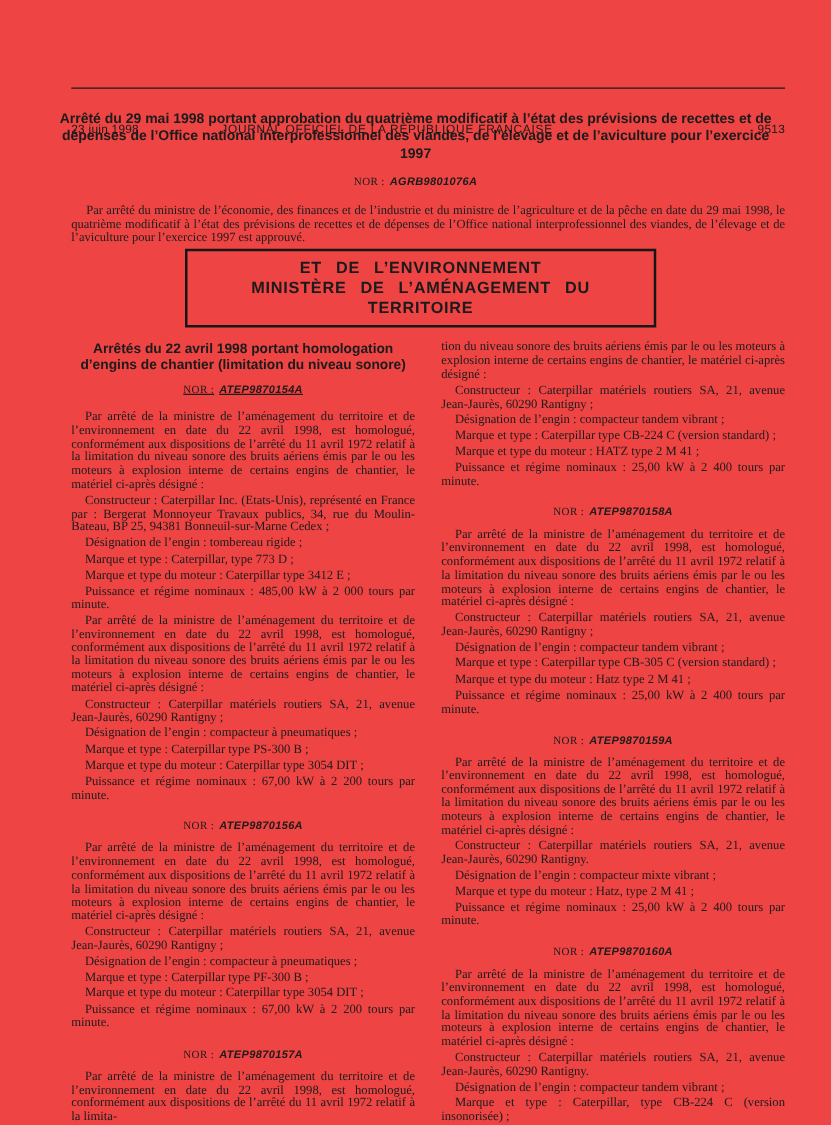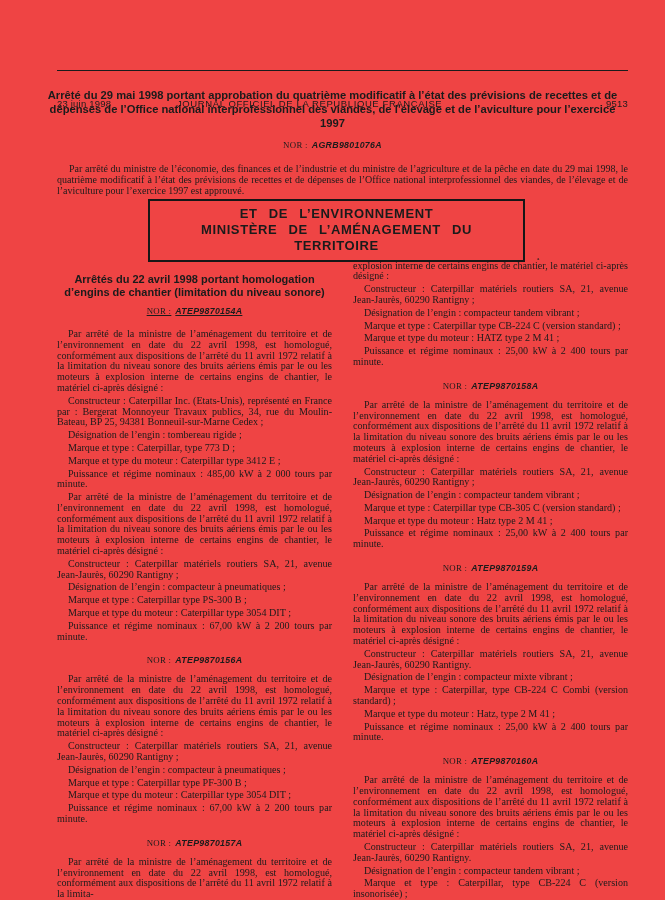--- a/index.html
+++ b/index.html
@@ -186,21 +186,20 @@
             <p class="body-p">Désignation de l’engin : compacteur tandem vibrant ;</p>
             <p class="body-p">Marque et type : Caterpillar type CB-305 C (version standard) ;</p>
             <p class="body-p">Marque et type du moteur : Hatz type 2 M 41 ;</p>
             <p class="body-p">Puissance et régime nominaux : 25,00 kW à 2 400 tours par minute.</p>
           </section>
           <section class="article-section">
             <div class="nor"><span class="nor-label">NOR :</span><span class="nor-value">ATEP9870159A</span></div>
             <p class="body-p">Par arrêté de la ministre de l’aménagement du territoire et de l’environnement en date du 22 avril 1998, est homologué, conformément aux dispositions de l’arrêté du 11 avril 1972 relatif à la limitation du niveau sonore des bruits aériens émis par le ou les moteurs à explosion interne de certains engins de chantier, le matériel ci-après désigné :</p>
             <p class="body-p">Constructeur : Caterpillar matériels routiers SA, 21, avenue Jean-Jaurès, 60290 Rantigny.</p>
             <p class="body-p">Désignation de l’engin : compacteur mixte vibrant ;</p>
-            <p class="body-p">Marque et type : Caterpillar, type CB-224 C Combi (version standard) ;</p>
             <p class="body-p">Marque et type du moteur : Hatz, type 2 M 41 ;</p>
             <p class="body-p">Puissance et régime nominaux : 25,00 kW à 2 400 tours par minute.</p>
           </section>
           <section class="article-section">
             <div class="nor"><span class="nor-label">NOR :</span><span class="nor-value">ATEP9870160A</span></div>
             <p class="body-p">Par arrêté de la ministre de l’aménagement du territoire et de l’environnement en date du 22 avril 1998, est homologué, conformément aux dispositions de l’arrêté du 11 avril 1972 relatif à la limitation du niveau sonore des bruits aériens émis par le ou les moteurs à explosion interne de certains engins de chantier, le matériel ci-après désigné :</p>
             <p class="body-p">Constructeur : Caterpillar matériels routiers SA, 21, avenue Jean-Jaurès, 60290 Rantigny.</p>
             <p class="body-p">Désignation de l’engin : compacteur tandem vibrant ;</p>
             <p class="body-p">Marque et type : Caterpillar, type CB-224 C (version insonorisée) ;</p>
           </section>

